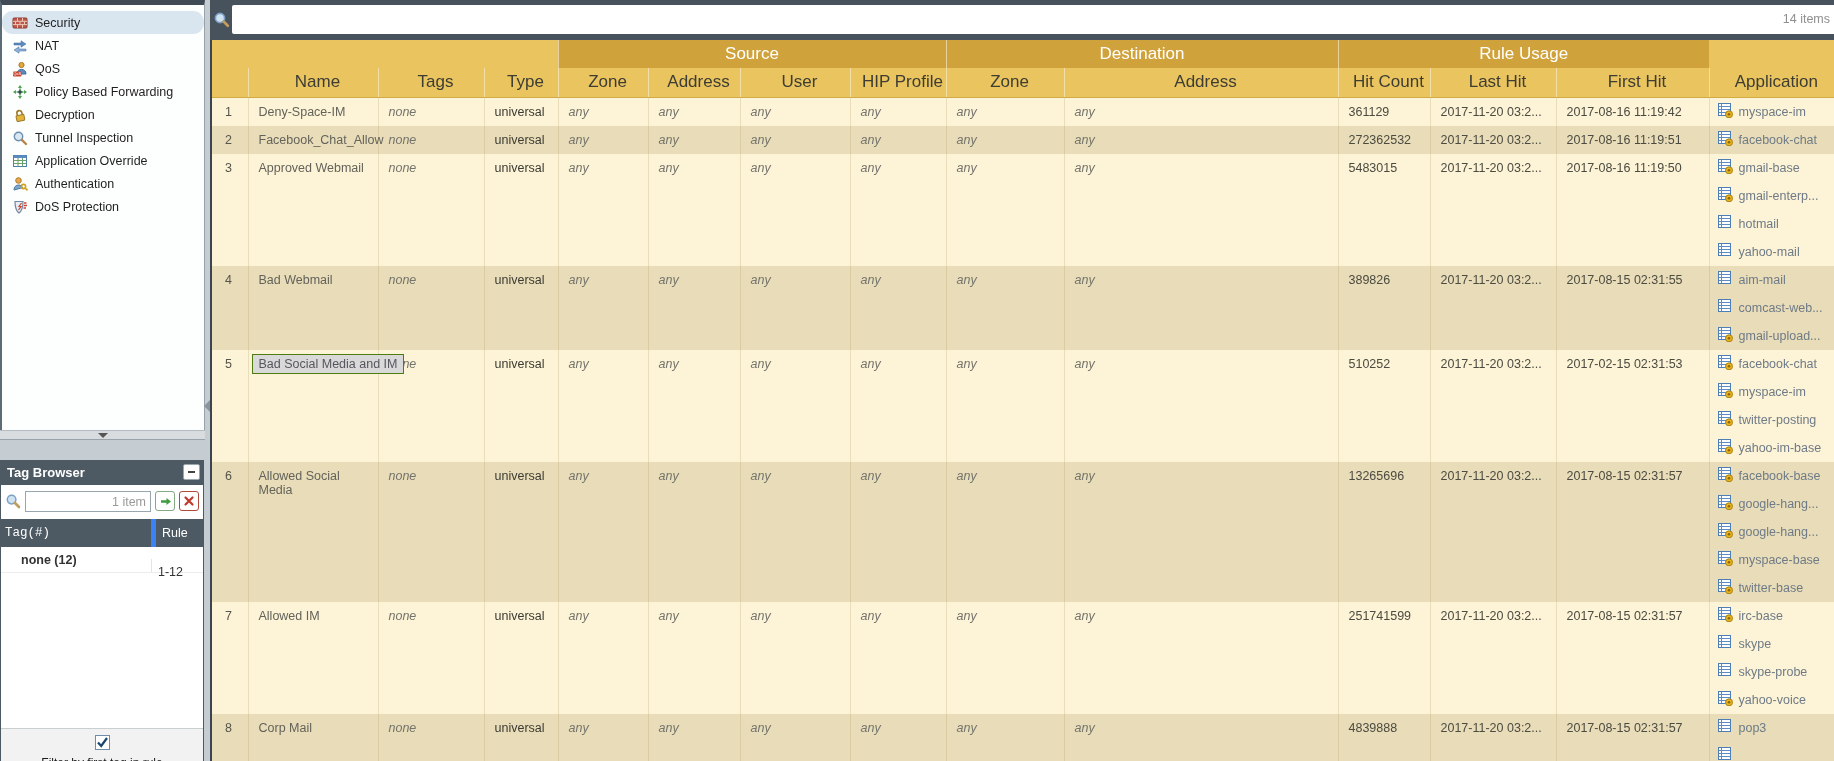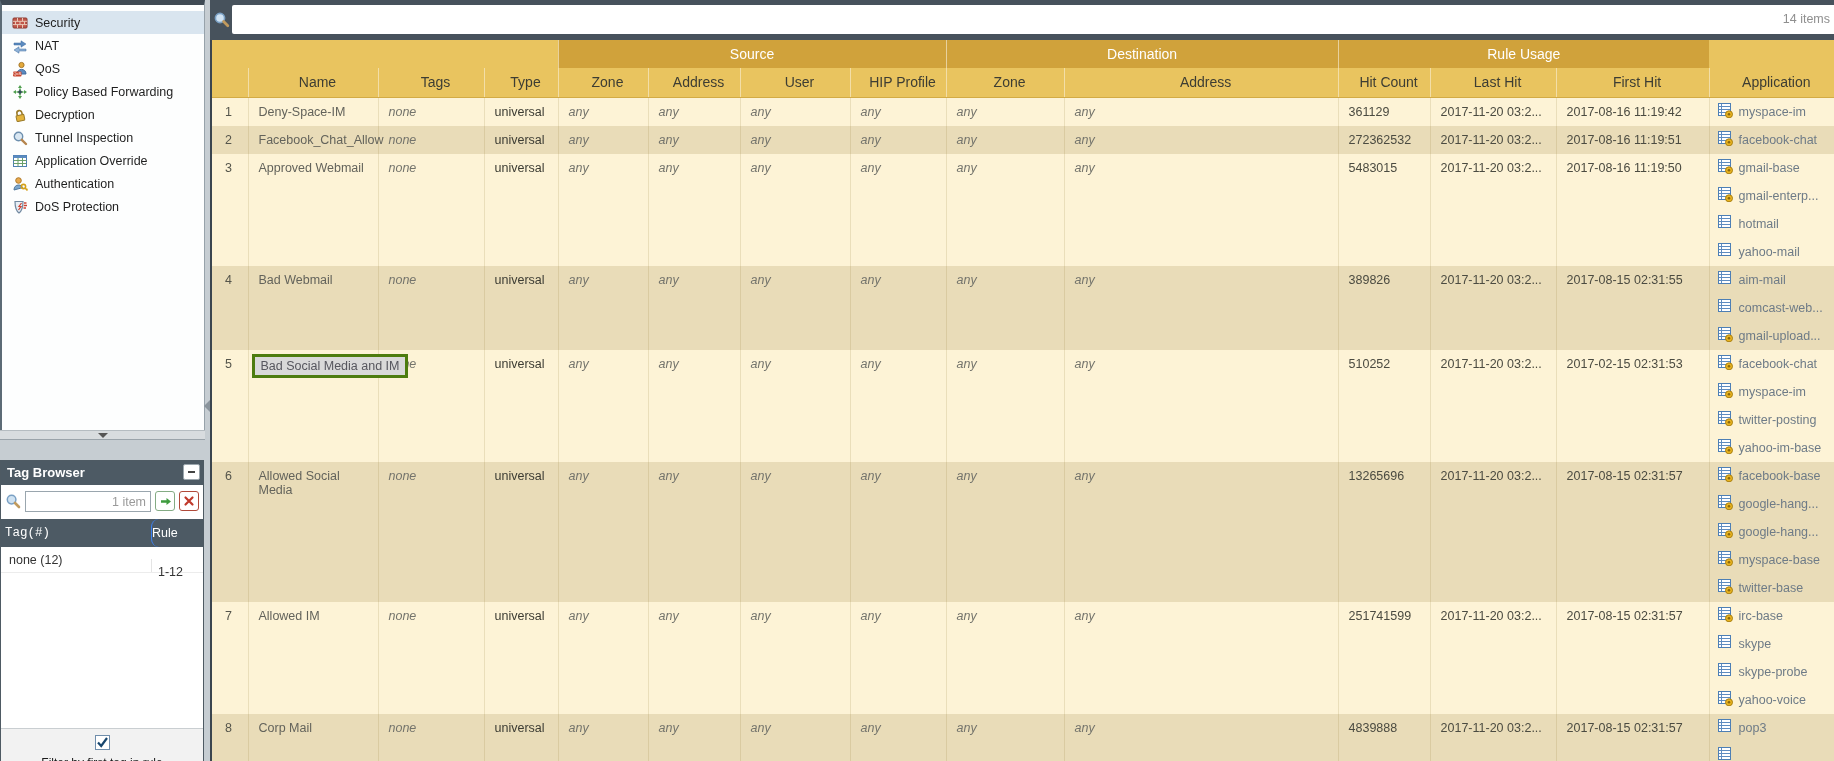--- a/index.html
+++ b/index.html
@@ -5,21 +5,21 @@
   html,body{margin:0;padding:0;background:#9aa4ab;}
   *{box-sizing:border-box;font-family:"Liberation Sans","DejaVu Sans",sans-serif;}
   #app{position:relative;width:1834px;height:761px;overflow:hidden;background:#c6cdd2;}
 
   
   #sidebar{position:absolute;left:0;top:0;width:205px;height:430px;background:#fdfefe;
     border-top:5px solid #3f4a54;border-right:1px solid #97a2aa;border-left:2px solid #5c6b76;}
   #nav-list{list-style:none;margin:0;padding:6px 0 0 0;}
   #nav-list li{height:23px;display:flex;align-items:center;gap:7px;padding-left:10px;
     font-size:12.5px;color:#1f1f1f;cursor:pointer;white-space:nowrap;}
-  #nav-list li.selected{background:#d9e5ef;}
+  #nav-list li.selected{background:#d9e5ef;border-radius:11px;}
   .navicon{width:16px;height:16px;flex:0 0 16px;display:inline-block;}
 
   
   #hsplitter{position:absolute;left:0;top:430px;width:205px;height:10px;background:#d8dcdf;
     border-top:1px solid #b5bcc1;border-bottom:1px solid #9aa3aa;}
   #hsplitter .tri-down{position:absolute;left:98px;top:2px;width:0;height:0;
     border-left:5px solid transparent;border-right:5px solid transparent;border-top:5px solid #555;}
 
   
   #tag-browser{position:absolute;left:0;top:460px;width:204px;height:321px;background:#fff;
@@ -32,23 +32,23 @@
   .tb-input{position:relative;flex:1;height:21px;border:1px solid #9aa6ae;background:#fff;}
   .tb-input input{position:absolute;inset:0;width:100%;height:100%;border:none;outline:none;
     padding:0 40px 0 4px;font-size:12px;background:transparent;}
   .tb-input .count{position:absolute;right:4px;top:3px;font-size:12.5px;color:#9a9a9a;pointer-events:none;}
   .tb-btn{width:20px;height:20px;background:#fff;border-radius:3px;padding:0;cursor:pointer;
     display:flex;align-items:center;justify-content:center;}
   .tb-btn.go{border:1px solid #84ab84;}
   .tb-btn.clear{border:1px solid #b04a3a;}
   .tb-grid-head{height:28px;background:#4d5a64;color:#fff;display:flex;font-size:12.5px;line-height:28px;margin-top:2px;}
   .tb-grid-head .c1{width:150px;padding-left:4px;font-family:Liberation Mono, monospace;}
-  .tb-grid-head .c2{flex:1;border-left:1px solid #3b82f6;border-radius:8px;}
+  .tb-grid-head .c2{flex:1;border-left:5px solid #3b82f6;padding-left:6px;}
   .tb-row{height:26px;display:flex;font-size:12.5px;line-height:26px;color:#333;border-bottom:1px solid #ececec;}
-  .tb-row .c1{width:150px;padding-left:8px;}
+  .tb-row .c1{width:150px;padding-left:20px;font-weight:bold;}
   .tb-row .c2{flex:1;border-left:1px solid #e4e4e4;padding-left:6px;margin-top:12px;}
   .tb-footer{position:absolute;left:0;right:0;top:267px;height:54px;background:#f2f2f2;
     border-top:1px solid #c9ced1;padding:6px 8px 0 8px;}
   .cbrow{display:flex;align-items:center;gap:6px;font-size:12px;color:#1c1c1c;cursor:pointer;flex-direction:column;}
   .cb{width:15px;height:15px;background:#fff;border:1px solid #6f8dab;display:inline-flex;
     align-items:center;justify-content:center;flex:0 0 15px;}
   .radiorow{margin-top:8px;display:flex;gap:24px;font-size:12.5px;color:#1c1c1c;}
   .radioopt{display:flex;align-items:center;gap:6px;cursor:pointer;}
   .radio{width:14px;height:14px;border-radius:50%;border:1px solid #6f8dab;background:#fff;
     display:inline-flex;align-items:center;justify-content:center;flex:0 0 14px;}
@@ -59,40 +59,40 @@
   #topbar{position:absolute;left:0;top:0;right:0;height:40px;background:#47525c;}
   #topbar .sicon{position:absolute;left:3px;top:11px;}
   .searchbox{position:absolute;left:22px;top:5px;right:-3px;height:29px;background:#fff;border-radius:2px;}
   .searchbox input{position:absolute;inset:0;width:100%;height:100%;border:none;outline:none;
     padding:0 70px 0 8px;font-size:13px;background:transparent;}
   .searchbox .count{position:absolute;right:7px;top:7px;font-size:12.5px;color:#8f8f8f;pointer-events:none;text-align:right;}
 
   #grid-wrap{position:absolute;left:0;top:40px;right:0;bottom:0;overflow:hidden;
     border-left:2px solid #3a454f;background:#fdf3d6;}
   table{border-collapse:collapse;table-layout:fixed;width:1622px;}
-  thead th{font-weight:normal;font-size:14px;}
+  thead th{font-weight:normal;font-size:17px;}
   tr.grouprow th{height:28px;background:#e9c45f;}
   tr.grouprow th.group{background:#d0a23b;color:#fff;text-align:center;border-left:1px solid rgba(255,255,255,.5);}
   tr.subrow th{height:29px;background:#e9c45f;color:#3d3d33;text-align:center;padding-left:10px;
     border-left:1px solid rgba(255,255,255,.45);border-bottom:1px solid #d3ab45;cursor:pointer;}
   tr.subrow th:first-child{border-left:none;}
   tbody td{vertical-align:top;padding:7px 4px 0 10px;font-size:12.5px;
     border-left:1px solid rgba(150,125,60,.18);overflow:visible;}
   tbody td:first-child{border-left:none;}
   tr.light{background:#fdf3d6;}
   tr.dark{background:#e9dcb8;}
   td.num{padding-left:13px;color:#55554b;}
   td.name{color:#63635b;}
   td.gray{color:#74746c;font-style:italic;}
   td.type{color:#3c3c33;}
   td.val{color:#4b4b41;}
   td.apps{padding:0;}
   .appline{height:28px;display:flex;align-items:center;gap:6px;padding-left:8px;
     color:#6e7b87;font-size:12.5px;cursor:pointer;white-space:nowrap;}
-  .namehl{display:inline-block;white-space:nowrap;background:#d9d9d9;border:3px solid #4d7c0f;
+  .namehl{display:inline-block;white-space:nowrap;background:#d9d9d9;border:1px solid #4d7c0f;
     padding:2px 6px;margin:-3px 14px 0 -7px;position:relative;z-index:2;color:#56565e;}
   #vsplit-arrow{position:absolute;left:204px;top:400px;width:0;height:0;
     border-top:6px solid transparent;border-bottom:6px solid transparent;border-right:6px solid #8a949c;cursor:pointer;}
 </style>
 </head>
 <body>
 
 <div id="app">
 
   <aside id="sidebar">

